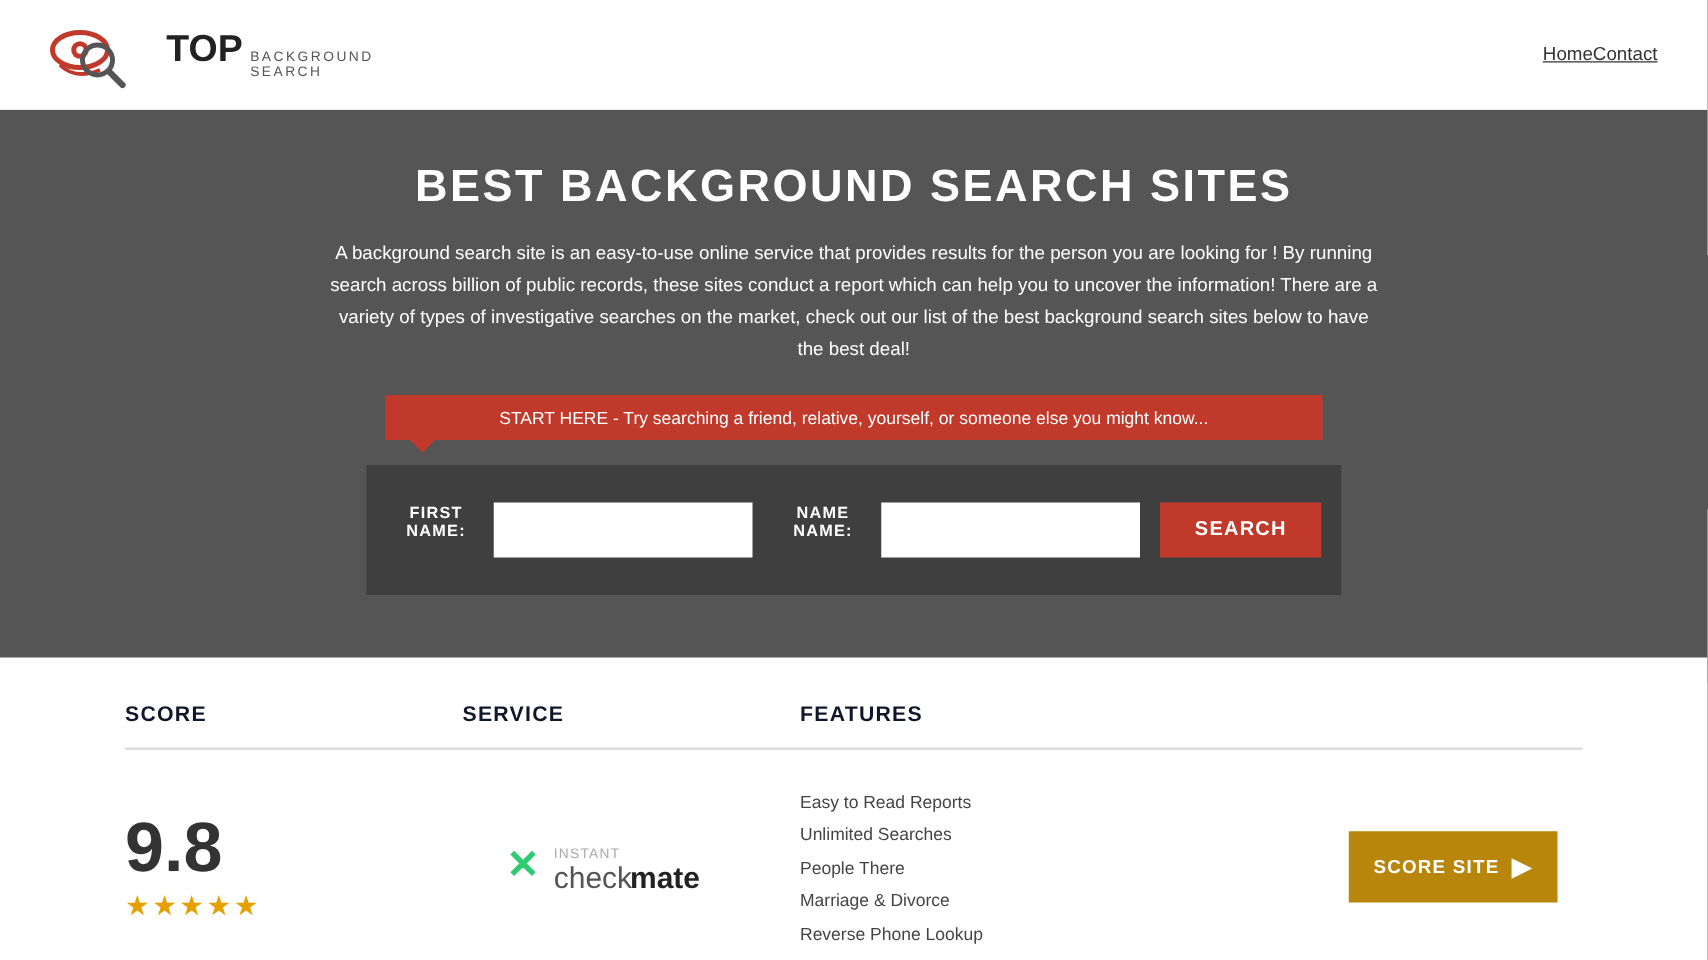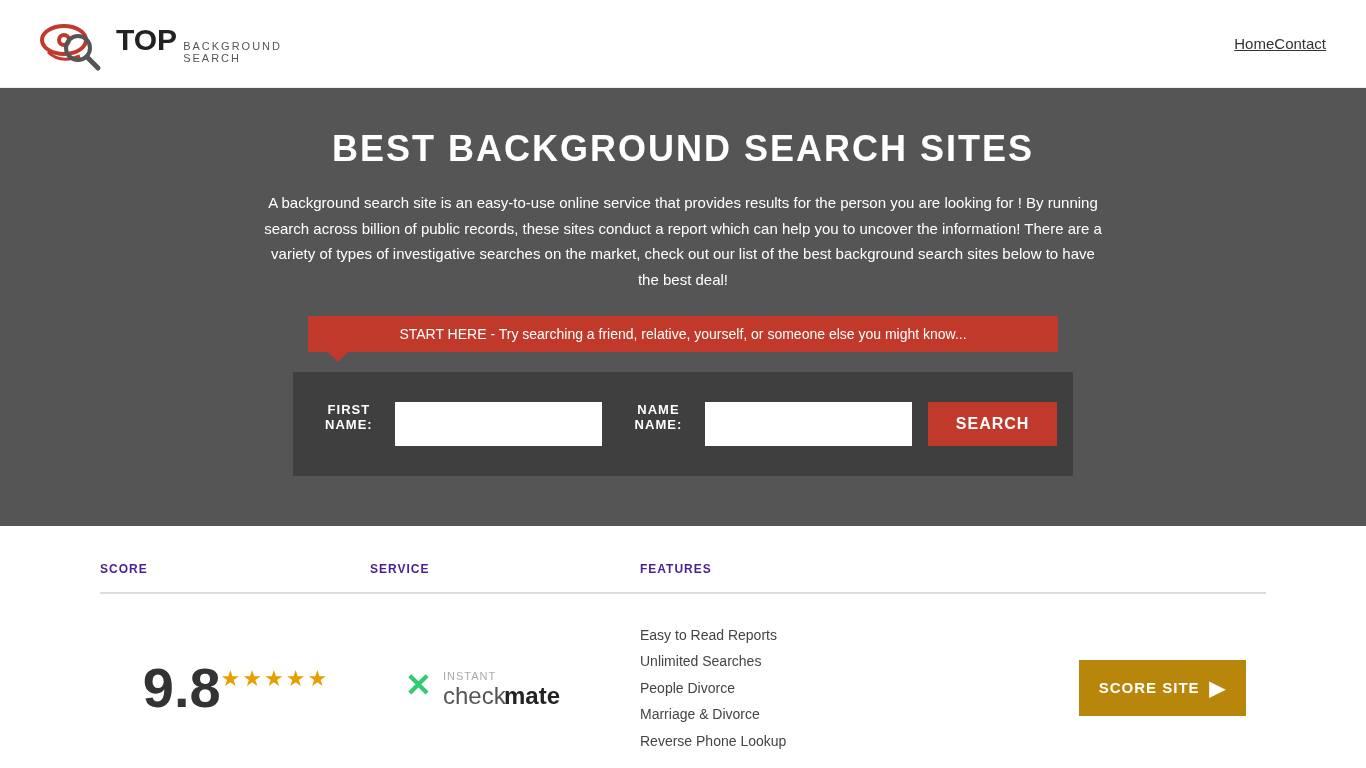--- a/index.html
+++ b/index.html
@@ -126,37 +126,37 @@
       background: #fff;
     }
     .table-header {
       display: grid;
       grid-template-columns: 270px 270px 1fr;
       padding: 16px 0;
       border-bottom: 2px solid #ddd;
       margin-top: 20px;
     }
     .table-header-cell {
-      font-size: 12px;
-      font-weight: bold;
-      color: #4c1d95;
+      font-size: 17px;
+      font-weight: bold;
+      color: #0f172a;
       letter-spacing: 1px;
       text-transform: uppercase;
     }
     .result-row {
       display: grid;
       grid-template-columns: 270px 270px 1fr 200px;
       align-items: center;
       padding: 30px 0;
       border-bottom: 1px solid #eee;
       min-height: 140px;
     }
     .score-cell {
       display: flex;
-      flex-direction: row;
+      flex-direction: column;
       align-items: flex-start;
       justify-content: center;
     }
     .score-number {
       font-size: 56px;
       font-weight: bold;
       color: #333;
       line-height: 1;
     }
     .stars {
@@ -212,21 +212,21 @@
     .checkmate-logo {
       display: flex;
       align-items: center;
       gap: 6px;
     }
 
     
     .logo-svg-container {
       display: flex;
       align-items: center;
-      gap: 8px;
+      gap: 25px;
     }
   </style>
 </head>
 <body>
 
 <header class="header">
   <div class="logo-container">
     <div class="logo-svg-container">
 
       <svg width="68" height="60" viewBox="0 0 68 60">
@@ -304,21 +304,21 @@
           <text x="38" y="22" font-size="11" fill="#aaa" font-family="Arial" letter-spacing="1">INSTANT</text>
 
           <text x="38" y="46" font-size="24" fill="#555" font-family="Arial" font-weight="300">check</text>
           <text x="99" y="46" font-size="24" fill="#222" font-family="Arial" font-weight="900">mate</text>
         </svg>
       </div>
     </div>
     <div class="features-cell">
       <span class="feature-item">Easy to Read Reports</span>
       <span class="feature-item">Unlimited Searches</span>
-      <span class="feature-item">People Divorce</span>
+      <span class="feature-item">People There</span>
       <span class="feature-item">Marriage &amp; Divorce</span>
       <span class="feature-item">Reverse Phone Lookup</span>
     </div>
     <div class="visit-cell">
       <button class="visit-btn">
         <span>SCORE SITE</span>
         <span class="arrow">▶</span>
       </button>
     </div>
   </div>

